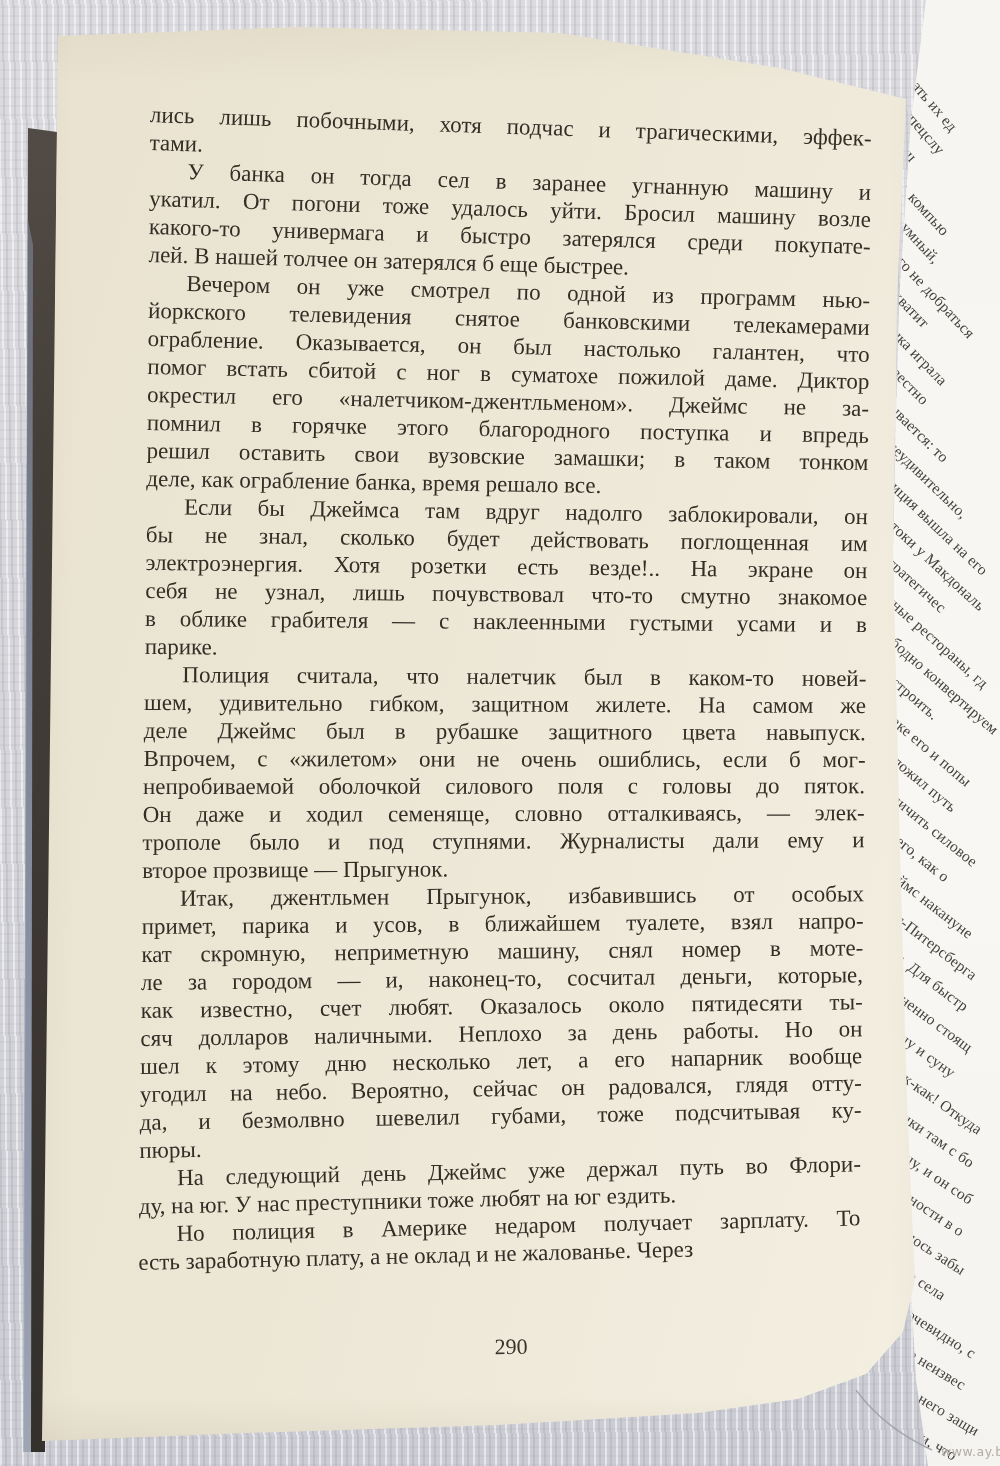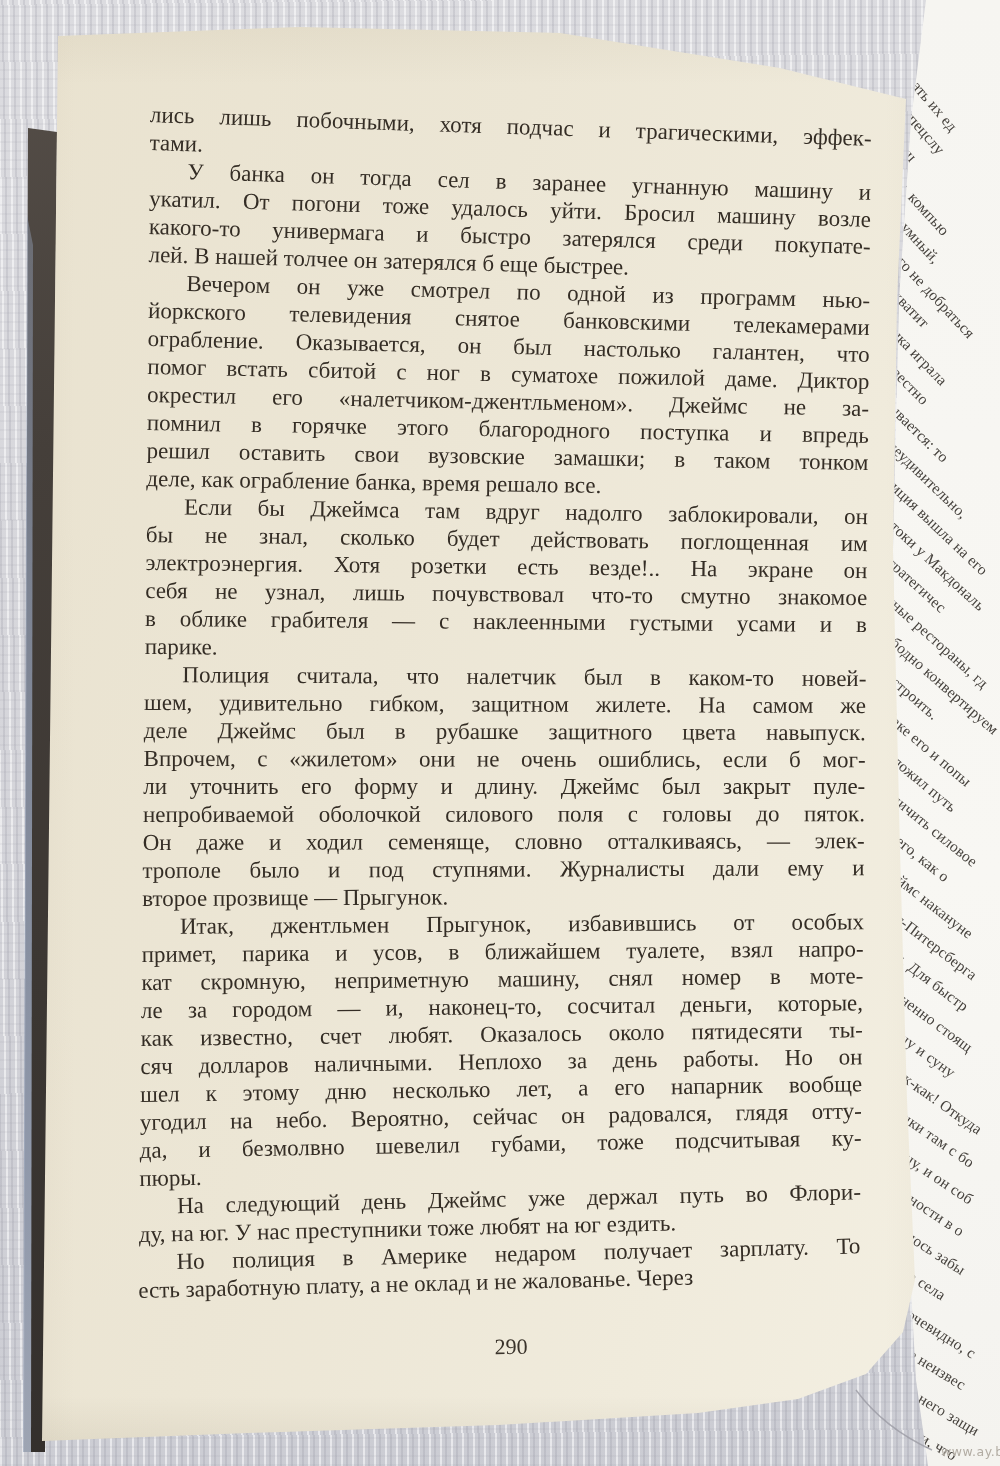--- a/index.html
+++ b/index.html
@@ -147,21 +147,20 @@
     <div class="line indent" style="transform: translateX(-3.92px) rotate(0.8deg);">Если бы Джеймса там вдруг надолго заблокировали, он</div>
     <div class="line" style="transform: translateX(-4.2px) rotate(0.721deg);">бы не знал, сколько будет действовать поглощенная им</div>
     <div class="line" style="transform: translateX(-4.48px) rotate(0.643deg);">электроэнергия. Хотя розетки есть везде!.. На экране он</div>
     <div class="line" style="transform: translateX(-4.76px) rotate(0.564deg);">себя не узнал, лишь почувствовал что-то смутно знакомое</div>
     <div class="line" style="transform: translateX(-5.04px) rotate(0.486deg);">в облике грабителя — с наклеенными густыми усами и в</div>
     <div class="line last" style="transform: translateX(-5.32px) rotate(0.407deg);">парике.</div>
     <div class="line indent" style="transform: translateX(-5.6px) rotate(0.329deg);">Полиция считала, что налетчик был в каком-то новей-</div>
     <div class="line" style="transform: translateX(-5.88px) rotate(0.25deg);">шем, удивительно гибком, защитном жилете. На самом же</div>
     <div class="line" style="transform: translateX(-6.16px) rotate(0.171deg);">деле Джеймс был в рубашке защитного цвета навыпуск.</div>
     <div class="line" style="transform: translateX(-6.44px) rotate(0.093deg);">Впрочем, с «жилетом» они не очень ошиблись, если б мог-</div>
-    <div class="line" style="transform: translateX(-6.72px) rotate(0.014deg);">ли уточнить его форму и длину. Джеймс был закрыт пуле-</div>
     <div class="line" style="transform: translateX(-7px) rotate(-0.064deg);">непробиваемой оболочкой силового поля с головы до пяток.</div>
     <div class="line" style="transform: translateX(-7.28px) rotate(-0.143deg);">Он даже и ходил семеняще, словно отталкиваясь, — элек-</div>
     <div class="line" style="transform: translateX(-7.56px) rotate(-0.221deg);">трополе было и под ступнями. Журналисты дали ему и</div>
     <div class="line last" style="transform: translateX(-7.84px) rotate(-0.3deg);">второе прозвище — Прыгунок.</div>
     <div class="line indent" style="transform: translateX(-8.12px) rotate(-0.379deg);">Итак, джентльмен Прыгунок, избавившись от особых</div>
     <div class="line" style="transform: translateX(-8.4px) rotate(-0.457deg);">примет, парика и усов, в ближайшем туалете, взял напро-</div>
     <div class="line" style="transform: translateX(-8.68px) rotate(-0.536deg);">кат скромную, неприметную машину, снял номер в моте-</div>
     <div class="line" style="transform: translateX(-8.96px) rotate(-0.614deg);">ле за городом — и, наконец-то, сосчитал деньги, которые,</div>
     <div class="line" style="transform: translateX(-9.24px) rotate(-0.693deg);">как известно, счет любят. Оказалось около пятидесяти ты-</div>
     <div class="line" style="transform: translateX(-9.52px) rotate(-0.771deg);">сяч долларов наличными. Неплохо за день работы. Но он</div>

